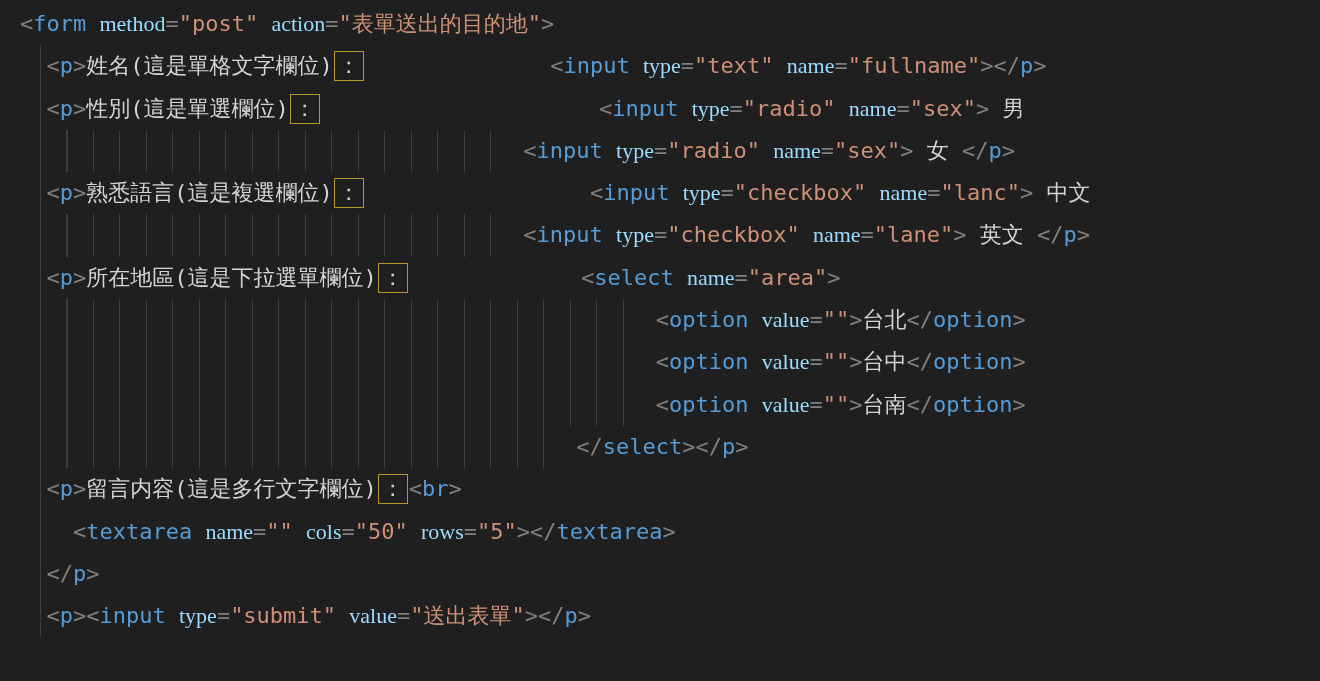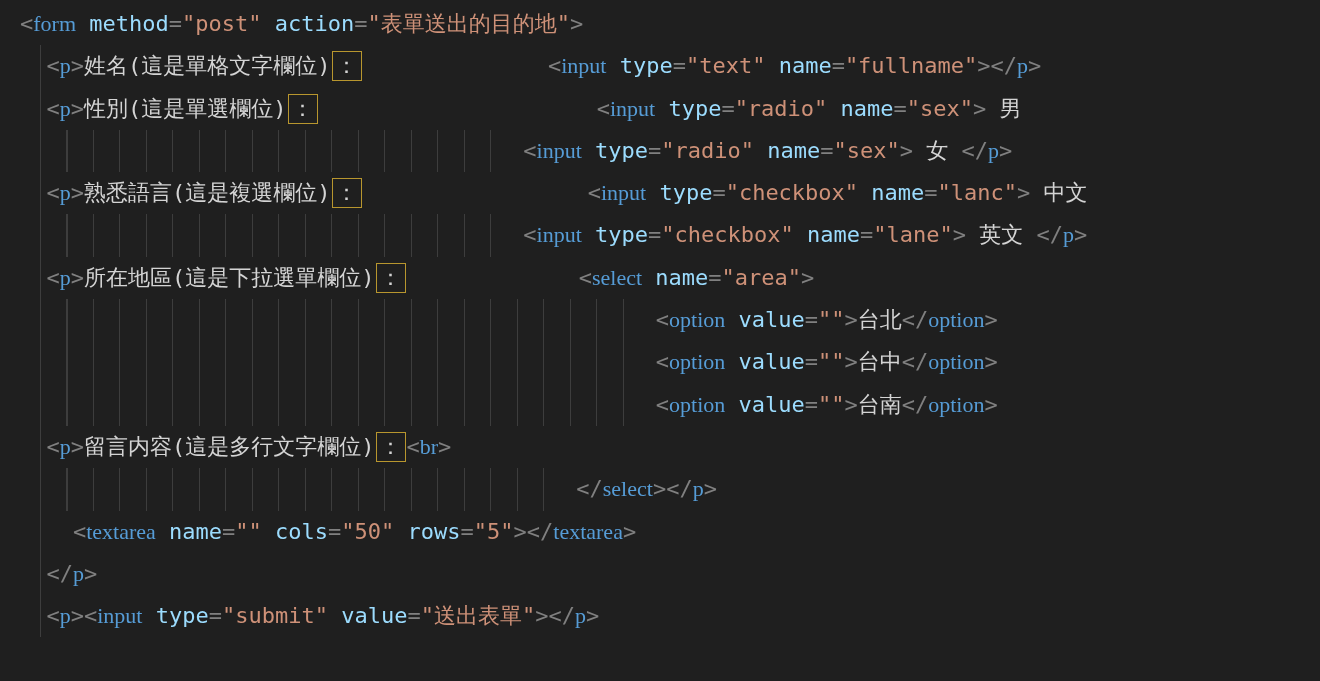--- a/index.html
+++ b/index.html
@@ -11,22 +11,22 @@
     color:var(--txt,#d4d4d4);
     cursor:text;
   }
   .line{position:relative;height:42.3px;padding-left:20px;white-space:pre;}
   .guides{
     position:absolute;left:40px;top:0;height:100%;display:inline-block;
     background:repeating-linear-gradient(to right,var(--guide,#3d3d3d) 0 1px,transparent 1px 26.5px);
   }
   .content{position:relative;}
   .tk-pu{color:var(--pu,#808080);}
-  .tk-tag{color:var(--tag,#569cd6);font-family:Liberation Serif, serif;}
-  .tk-attr{color:var(--attr,#9cdcfe);}
+  .tk-tag{color:var(--tag,#569cd6);}
+  .tk-attr{color:var(--attr,#9cdcfe);font-family:Liberation Serif, serif;}
   .tk-str{color:var(--str,#ce9178);}
   .tk-txt{color:var(--txt,#d4d4d4);}
   .tk-box{
     color:var(--txt,#d4d4d4);
     border:1.5px solid var(--boxborder,#b8962e);
     padding:1px 3px 2px 3px;
     margin:0 1px;
   }
 </style>
 </head>
@@ -36,18 +36,18 @@
     <div class="line"><span class="content"><span class="tk-pu">&lt;</span><span class="tk-tag">form</span><span class="tk-txt"> </span><span class="tk-attr">method</span><span class="tk-pu">=</span><span class="tk-str">"post"</span><span class="tk-txt"> </span><span class="tk-attr">action</span><span class="tk-pu">=</span><span class="tk-str">"表單送出的目的地"</span><span class="tk-pu">&gt;</span></span></div>
     <div class="line"><span class="guides" style="width: 2px;"></span><span class="content"><span class="tk-txt">  </span><span class="tk-pu">&lt;</span><span class="tk-tag">p</span><span class="tk-pu">&gt;</span><span class="tk-txt">姓名(這是單格文字欄位)</span><span class="tk-box">：</span><span class="tk-txt">              </span><span class="tk-pu">&lt;</span><span class="tk-tag">input</span><span class="tk-txt"> </span><span class="tk-attr">type</span><span class="tk-pu">=</span><span class="tk-str">"text"</span><span class="tk-txt"> </span><span class="tk-attr">name</span><span class="tk-pu">=</span><span class="tk-str">"fullname"</span><span class="tk-pu">&gt;&lt;/</span><span class="tk-tag">p</span><span class="tk-pu">&gt;</span></span></div>
     <div class="line"><span class="guides" style="width: 2px;"></span><span class="content"><span class="tk-txt">  </span><span class="tk-pu">&lt;</span><span class="tk-tag">p</span><span class="tk-pu">&gt;</span><span class="tk-txt">性別(這是單選欄位)</span><span class="tk-box">：</span><span class="tk-txt">                     </span><span class="tk-pu">&lt;</span><span class="tk-tag">input</span><span class="tk-txt"> </span><span class="tk-attr">type</span><span class="tk-pu">=</span><span class="tk-str">"radio"</span><span class="tk-txt"> </span><span class="tk-attr">name</span><span class="tk-pu">=</span><span class="tk-str">"sex"</span><span class="tk-pu">&gt;</span><span class="tk-txt"> 男</span></span></div>
     <div class="line"><span class="guides" style="width: 452.5px;"></span><span class="content"><span class="tk-txt">                                      </span><span class="tk-pu">&lt;</span><span class="tk-tag">input</span><span class="tk-txt"> </span><span class="tk-attr">type</span><span class="tk-pu">=</span><span class="tk-str">"radio"</span><span class="tk-txt"> </span><span class="tk-attr">name</span><span class="tk-pu">=</span><span class="tk-str">"sex"</span><span class="tk-pu">&gt;</span><span class="tk-txt"> 女 </span><span class="tk-pu">&lt;/</span><span class="tk-tag">p</span><span class="tk-pu">&gt;</span></span></div>
     <div class="line"><span class="guides" style="width: 2px;"></span><span class="content"><span class="tk-txt">  </span><span class="tk-pu">&lt;</span><span class="tk-tag">p</span><span class="tk-pu">&gt;</span><span class="tk-txt">熟悉語言(這是複選欄位)</span><span class="tk-box">：</span><span class="tk-txt">                 </span><span class="tk-pu">&lt;</span><span class="tk-tag">input</span><span class="tk-txt"> </span><span class="tk-attr">type</span><span class="tk-pu">=</span><span class="tk-str">"checkbox"</span><span class="tk-txt"> </span><span class="tk-attr">name</span><span class="tk-pu">=</span><span class="tk-str">"lanc"</span><span class="tk-pu">&gt;</span><span class="tk-txt"> 中文</span></span></div>
     <div class="line"><span class="guides" style="width: 452.5px;"></span><span class="content"><span class="tk-txt">                                      </span><span class="tk-pu">&lt;</span><span class="tk-tag">input</span><span class="tk-txt"> </span><span class="tk-attr">type</span><span class="tk-pu">=</span><span class="tk-str">"checkbox"</span><span class="tk-txt"> </span><span class="tk-attr">name</span><span class="tk-pu">=</span><span class="tk-str">"lane"</span><span class="tk-pu">&gt;</span><span class="tk-txt"> 英文 </span><span class="tk-pu">&lt;/</span><span class="tk-tag">p</span><span class="tk-pu">&gt;</span></span></div>
     <div class="line"><span class="guides" style="width: 2px;"></span><span class="content"><span class="tk-txt">  </span><span class="tk-pu">&lt;</span><span class="tk-tag">p</span><span class="tk-pu">&gt;</span><span class="tk-txt">所在地區(這是下拉選單欄位)</span><span class="tk-box">：</span><span class="tk-txt">             </span><span class="tk-pu">&lt;</span><span class="tk-tag">select</span><span class="tk-txt"> </span><span class="tk-attr">name</span><span class="tk-pu">=</span><span class="tk-str">"area"</span><span class="tk-pu">&gt;</span></span></div>
     <div class="line"><span class="guides" style="width: 585px;"></span><span class="content"><span class="tk-txt">                                                </span><span class="tk-pu">&lt;</span><span class="tk-tag">option</span><span class="tk-txt"> </span><span class="tk-attr">value</span><span class="tk-pu">=</span><span class="tk-str">""</span><span class="tk-pu">&gt;</span><span class="tk-txt">台北</span><span class="tk-pu">&lt;/</span><span class="tk-tag">option</span><span class="tk-pu">&gt;</span></span></div>
     <div class="line"><span class="guides" style="width: 585px;"></span><span class="content"><span class="tk-txt">                                                </span><span class="tk-pu">&lt;</span><span class="tk-tag">option</span><span class="tk-txt"> </span><span class="tk-attr">value</span><span class="tk-pu">=</span><span class="tk-str">""</span><span class="tk-pu">&gt;</span><span class="tk-txt">台中</span><span class="tk-pu">&lt;/</span><span class="tk-tag">option</span><span class="tk-pu">&gt;</span></span></div>
     <div class="line"><span class="guides" style="width: 585px;"></span><span class="content"><span class="tk-txt">                                                </span><span class="tk-pu">&lt;</span><span class="tk-tag">option</span><span class="tk-txt"> </span><span class="tk-attr">value</span><span class="tk-pu">=</span><span class="tk-str">""</span><span class="tk-pu">&gt;</span><span class="tk-txt">台南</span><span class="tk-pu">&lt;/</span><span class="tk-tag">option</span><span class="tk-pu">&gt;</span></span></div>
+    <div class="line"><span class="guides" style="width: 505.5px;"></span><span class="content"><span class="tk-txt">                                          </span><span class="tk-pu">&lt;/</span><span class="tk-tag">select</span><span class="tk-pu">&gt;&lt;/</span><span class="tk-tag">p</span><span class="tk-pu">&gt;</span></span></div>
     <div class="line"><span class="guides" style="width: 2px;"></span><span class="content"><span class="tk-txt">  </span><span class="tk-pu">&lt;</span><span class="tk-tag">p</span><span class="tk-pu">&gt;</span><span class="tk-txt">留言内容(這是多行文字欄位)</span><span class="tk-box">：</span><span class="tk-pu">&lt;</span><span class="tk-tag">br</span><span class="tk-pu">&gt;</span></span></div>
-    <div class="line"><span class="guides" style="width: 505.5px;"></span><span class="content"><span class="tk-txt">                                          </span><span class="tk-pu">&lt;/</span><span class="tk-tag">select</span><span class="tk-pu">&gt;&lt;/</span><span class="tk-tag">p</span><span class="tk-pu">&gt;</span></span></div>
     <div class="line"><span class="guides" style="width: 2px;"></span><span class="content"><span class="tk-txt">    </span><span class="tk-pu">&lt;</span><span class="tk-tag">textarea</span><span class="tk-txt"> </span><span class="tk-attr">name</span><span class="tk-pu">=</span><span class="tk-str">""</span><span class="tk-txt"> </span><span class="tk-attr">cols</span><span class="tk-pu">=</span><span class="tk-str">"50"</span><span class="tk-txt"> </span><span class="tk-attr">rows</span><span class="tk-pu">=</span><span class="tk-str">"5"</span><span class="tk-pu">&gt;&lt;/</span><span class="tk-tag">textarea</span><span class="tk-pu">&gt;</span></span></div>
     <div class="line"><span class="guides" style="width: 2px;"></span><span class="content"><span class="tk-txt">  </span><span class="tk-pu">&lt;/</span><span class="tk-tag">p</span><span class="tk-pu">&gt;</span></span></div>
     <div class="line"><span class="guides" style="width: 2px;"></span><span class="content"><span class="tk-txt">  </span><span class="tk-pu">&lt;</span><span class="tk-tag">p</span><span class="tk-pu">&gt;&lt;</span><span class="tk-tag">input</span><span class="tk-txt"> </span><span class="tk-attr">type</span><span class="tk-pu">=</span><span class="tk-str">"submit"</span><span class="tk-txt"> </span><span class="tk-attr">value</span><span class="tk-pu">=</span><span class="tk-str">"送出表單"</span><span class="tk-pu">&gt;&lt;/</span><span class="tk-tag">p</span><span class="tk-pu">&gt;</span></span></div>
   </div>
 
 </body></html>

